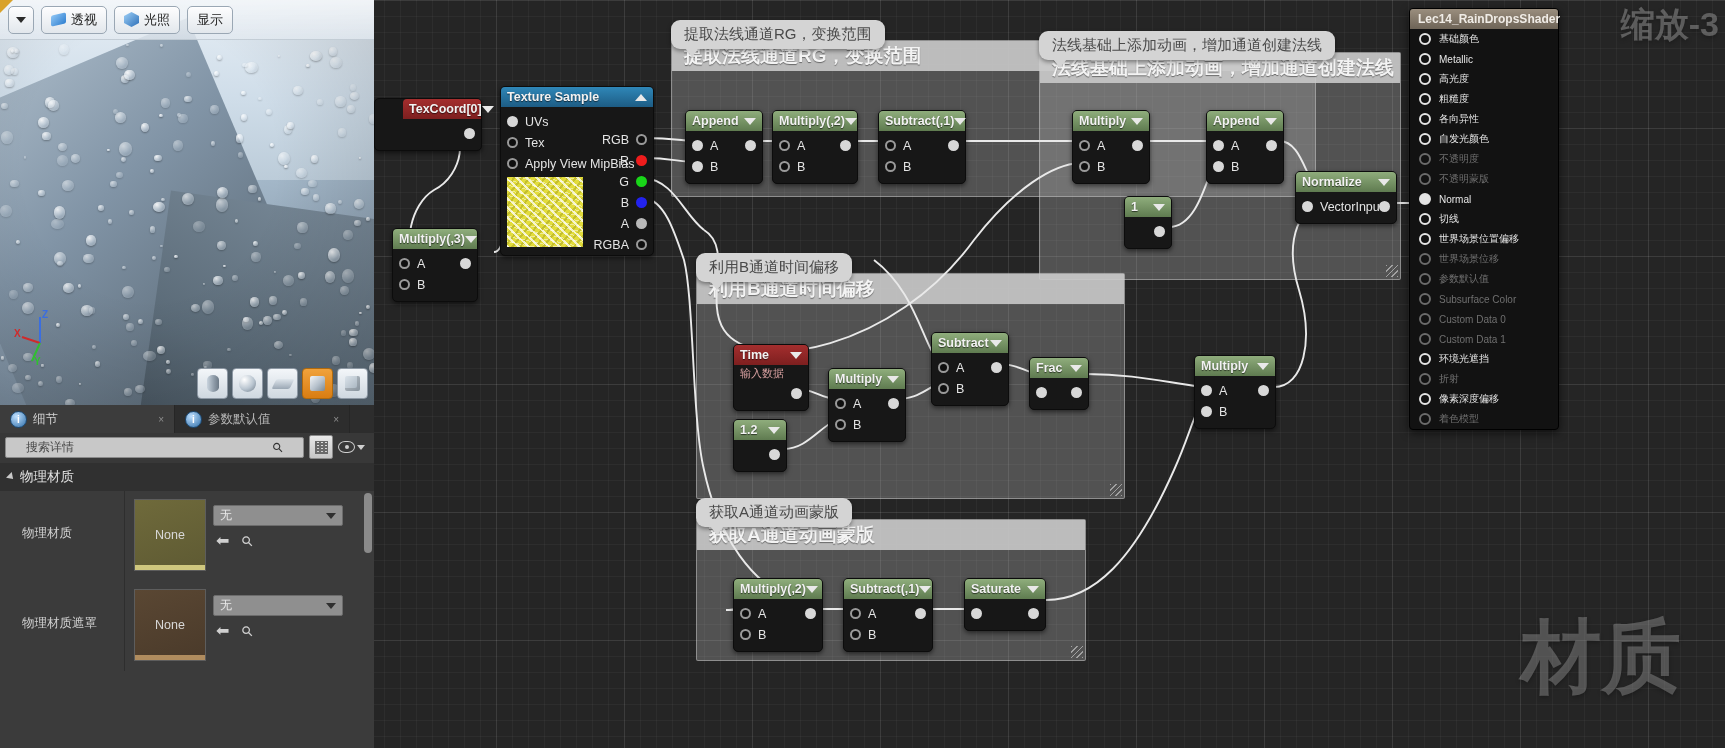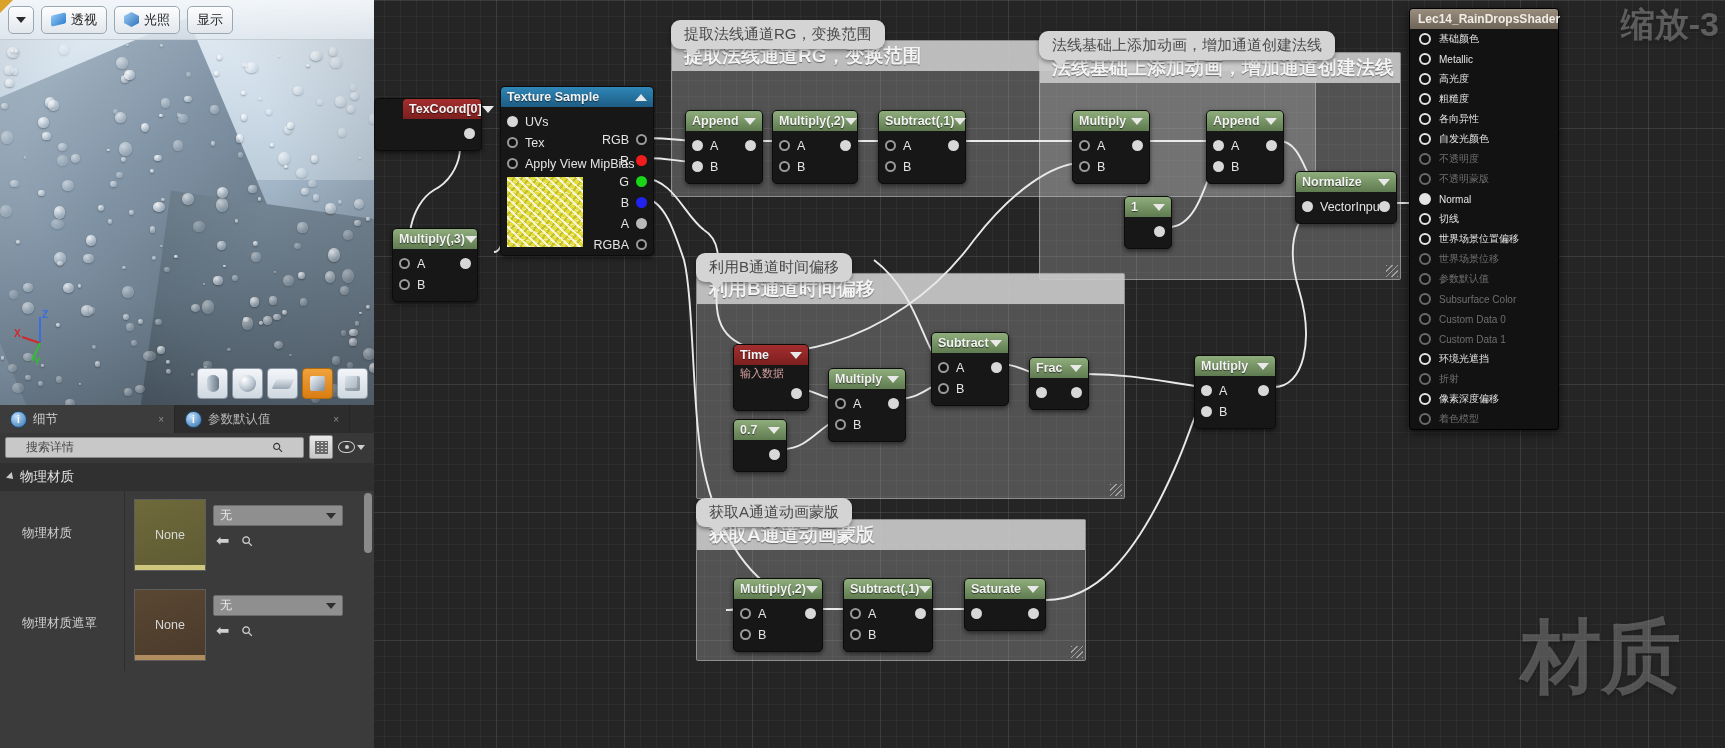--- a/index.html
+++ b/index.html
@@ -786,21 +786,21 @@
       <div class="nsub">输入数据</div>
       <div class="nbody" style="padding-top:0;">
         <div class="prow out">
           <div class="pin f"></div>
         </div>
       </div>
     </div>
 
     <div class="node" style="left:359px;top:419px;width:52px;">
       <div class="nhead green">
-        <span>0.7</span>
+        <span>1.2</span>
         <div class="hcaret"></div>
       </div>
       <div class="nbody">
         <div class="prow out">
           <div class="pin f"></div>
         </div>
       </div>
     </div>
 
     <div class="node" style="left:454px;top:368px;width:76px;">

